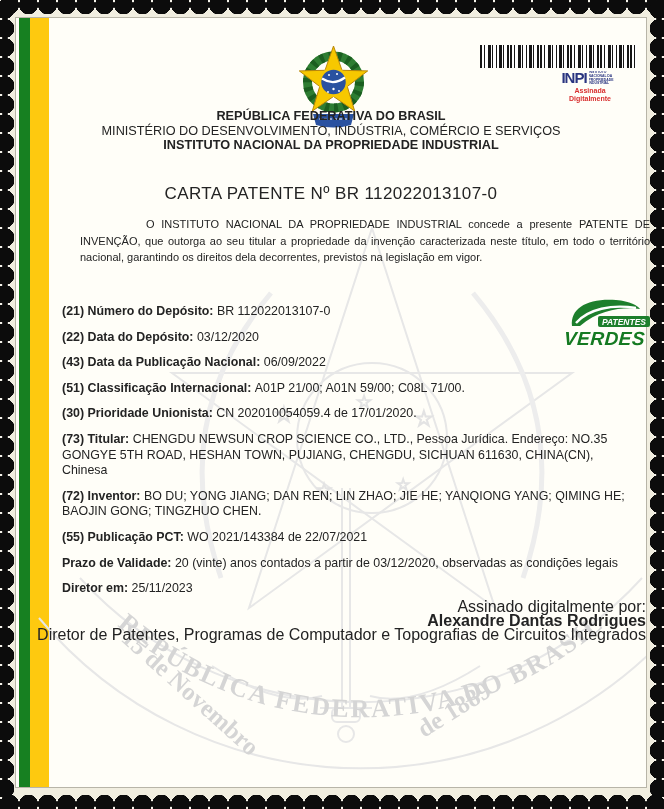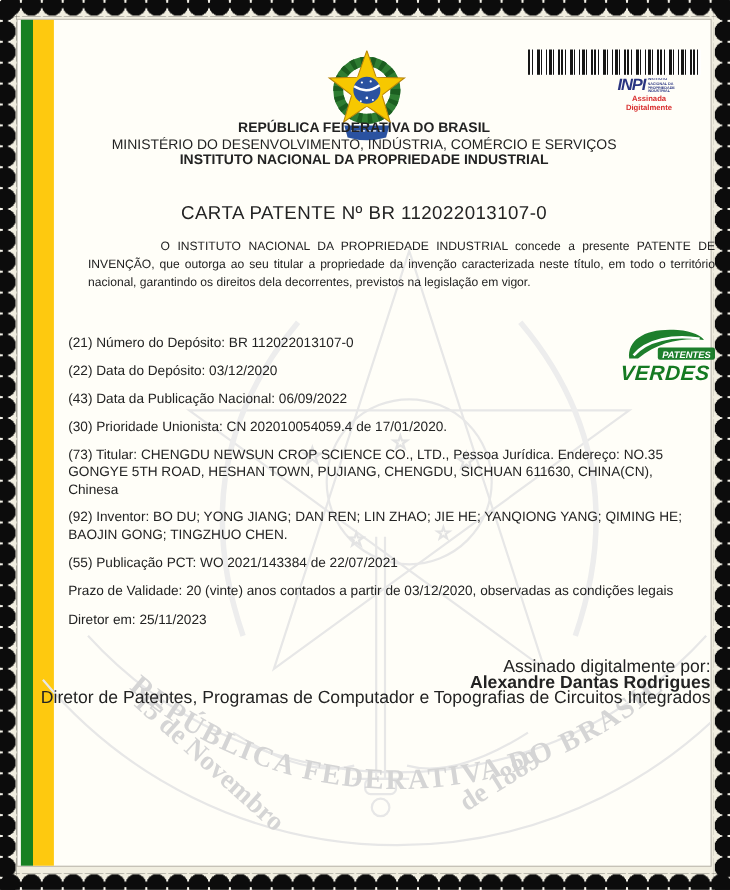--- a/index.html
+++ b/index.html
@@ -43,36 +43,36 @@
 
   
   .barcode{position:absolute;left:464px;top:27px;width:157px;height:23px;
     background:repeating-linear-gradient(90deg,
       #161616 0 2px,#fff 2px 4px,#161616 4px 5px,#fff 5px 8px,
       #161616 8px 11px,#fff 11px 12px,#161616 12px 13px,#fff 13px 16px,
       #161616 16px 17px,#fff 17px 19px,#161616 19px 22px,#fff 22px 23px,
       #161616 23px 24px,#fff 24px 27px,#161616 27px 29px,#fff 29px 30px);}
   .inpi-block{position:absolute;left:534px;top:53px;width:80px;text-align:center;}
   .inpi-row{display:flex;align-items:flex-start;justify-content:center;gap:2px;}
-  .inpi-word{font-style:italic;font-weight:bold;font-size:15px;line-height:14px;color:#2a3580;letter-spacing:-1px;}
+  .inpi-word{font-weight:bold;font-size:15px;line-height:14px;color:#2a3580;letter-spacing:-1px;}
   .inpi-small{width:30px;text-align:left;font-size:3.4px;line-height:3.8px;color:#2a3580;font-weight:bold;overflow:hidden;height:15px;}
   .inpi-signed{font-size:7px;line-height:7.5px;font-weight:bold;color:#d82f2f;margin-top:1px;}
   .arms{position:absolute;left:277px;top:28px;}
   .hline{position:absolute;left:0;width:100%;text-align:center;}
   .h-republic{top:91px;font-size:12.7px;font-weight:bold;}
   .h-ministry{top:106px;font-size:12.7px;}
   .h-institute{top:120px;font-size:12.7px;font-weight:bold;}
   .h-carta{top:166px;font-size:17px;letter-spacing:.4px;}
 
   
   .grant-par{position:absolute;left:64px;top:198px;width:570px;
     font-size:11px;line-height:16.6px;text-align:justify;text-indent:66px;}
   .fields{position:absolute;left:46px;top:286px;width:572px;}
   .field-row{font-size:12.4px;line-height:15.6px;margin-bottom:10px;}
-  .flabel{font-weight:normal;}
+  .flabel{font-weight:bold;}
   .badge{position:absolute;left:548px;top:278px;width:90px;}
   .badge-verdes{font-style:italic;font-weight:bold;font-size:19px;letter-spacing:.5px;
     color:#157a22;line-height:16px;margin-top:-3px;transform:skewX(-4deg);}
   .signature{position:absolute;left:0;top:582px;width:100%;text-align:right;
     font-size:16px;line-height:13.8px;}
   .sig-name{font-weight:bold;}
 </style>
 </head>
 <body>
 
@@ -152,23 +152,24 @@
     <div class="hline h-ministry">MINISTÉRIO DO DESENVOLVIMENTO, INDÚSTRIA, COMÉRCIO E SERVIÇOS</div>
     <div class="hline h-institute">INSTITUTO NACIONAL DA PROPRIEDADE INDUSTRIAL</div>
     <div class="hline h-carta">CARTA PATENTE Nº BR 112022013107-0</div>
 
     <div class="grant-par">O INSTITUTO NACIONAL DA PROPRIEDADE INDUSTRIAL concede a presente PATENTE DE INVENÇÃO, que outorga ao seu titular a propriedade da invenção caracterizada neste título, em todo o território nacional, garantindo os direitos dela decorrentes, previstos na legislação em vigor.</div>
 
     <div class="fields">
         <div class="field-row"><span class="flabel">(21) Número do Depósito: </span><span class="fvalue">BR 112022013107-0</span></div>
         <div class="field-row"><span class="flabel">(22) Data do Depósito: </span><span class="fvalue">03/12/2020</span></div>
         <div class="field-row"><span class="flabel">(43) Data da Publicação Nacional: </span><span class="fvalue">06/09/2022</span></div>
+        <div class="field-row"><span class="flabel">(51) Classificação Internacional: </span><span class="fvalue">A01P 21/00; A01N 59/00; C08L 71/00.</span></div>
         <div class="field-row"><span class="flabel">(30) Prioridade Unionista: </span><span class="fvalue">CN 202010054059.4 de 17/01/2020.</span></div>
         <div class="field-row"><span class="flabel">(73) Titular: </span><span class="fvalue">CHENGDU NEWSUN CROP SCIENCE CO., LTD., Pessoa Jurídica. Endereço: NO.35 GONGYE 5TH ROAD, HESHAN TOWN, PUJIANG, CHENGDU, SICHUAN 611630, CHINA(CN), Chinesa</span></div>
-        <div class="field-row"><span class="flabel">(92) Inventor: </span><span class="fvalue">BO DU; YONG JIANG; DAN REN; LIN ZHAO; JIE HE; YANQIONG YANG; QIMING HE; BAOJIN GONG; TINGZHUO CHEN.</span></div>
+        <div class="field-row"><span class="flabel">(72) Inventor: </span><span class="fvalue">BO DU; YONG JIANG; DAN REN; LIN ZHAO; JIE HE; YANQIONG YANG; QIMING HE; BAOJIN GONG; TINGZHUO CHEN.</span></div>
         <div class="field-row"><span class="flabel">(55) Publicação PCT: </span><span class="fvalue">WO 2021/143384 de 22/07/2021</span></div>
         <div class="field-row"><span class="flabel">Prazo de Validade: </span><span class="fvalue">20 (vinte) anos contados a partir de 03/12/2020, observadas as condições legais</span></div>
         <div class="field-row"><span class="flabel">Diretor em: </span><span class="fvalue">25/11/2023</span></div>
       </div>
 
     <div class="badge">
       <svg width="88" height="34" viewBox="0 0 88 34">
         <path d="M 8 30 C 6 12 24 2 52 4 C 66 5 74 10 76 13 C 60 11 36 13 16 30 Z" fill="#1d7f2c"></path>
         <path d="M 12 27 C 24 13 48 8 72 12" fill="none" stroke="#ffffff" stroke-width="2.4"></path>
         <rect x="34" y="20" width="52" height="11" rx="2" fill="#1d7f2c"></rect>

